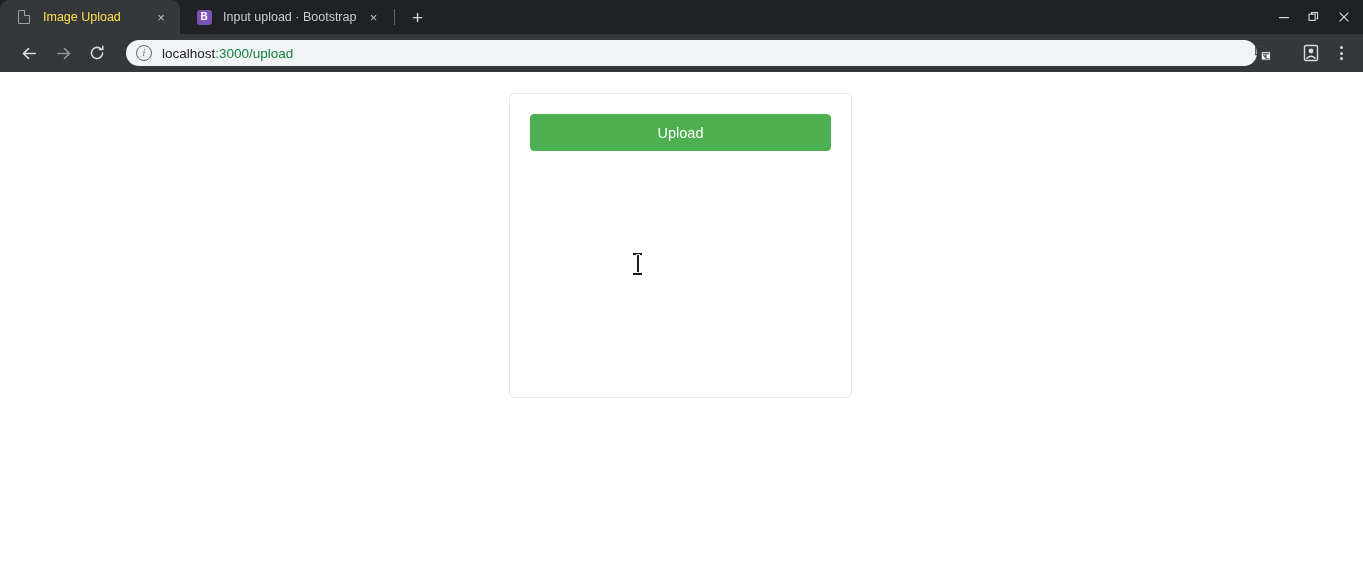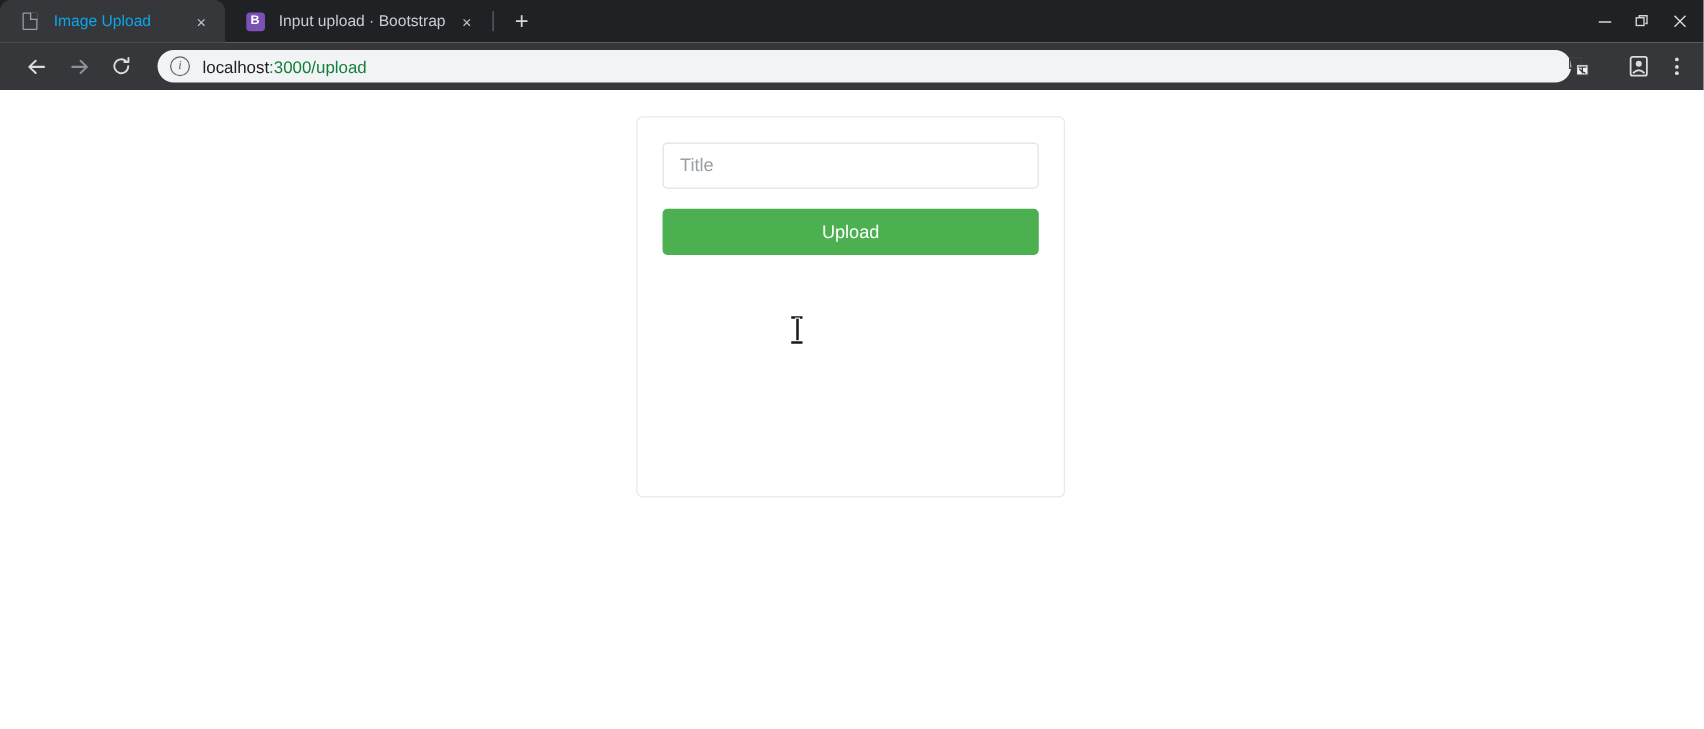--- a/index.html
+++ b/index.html
@@ -75,21 +75,21 @@
     font-size: 10px;
     font-weight: bold;
     display: flex;
     align-items: center;
     justify-content: center;
     line-height: 1;
   }
 
   .tab-title {
     flex: 1 1 auto;
-    color: #0ea5e9;
+    color: #fde047;
     font-size: 12.5px;
     white-space: nowrap;
     overflow: hidden;
     text-overflow: ellipsis;
   }
   .tab.inactive .tab-title { color: #c9ccd1; }
 
   .tab-close {
     width: 18px; height: 18px;
     flex: 0 0 18px;
@@ -445,21 +445,20 @@
         </span>
     </div>
   </div>
 
   <div class="viewport">
 
     <div class="card">
       <div class="card-body">
 
 
-        <div class="field">Title</div>
 
 
         <div class="btn-upload">Upload</div>
       </div>
     </div>
 
     <div class="ibeam">
       <b class="top"></b>
         <b class="stem"></b>
         <b class="bot"></b>

